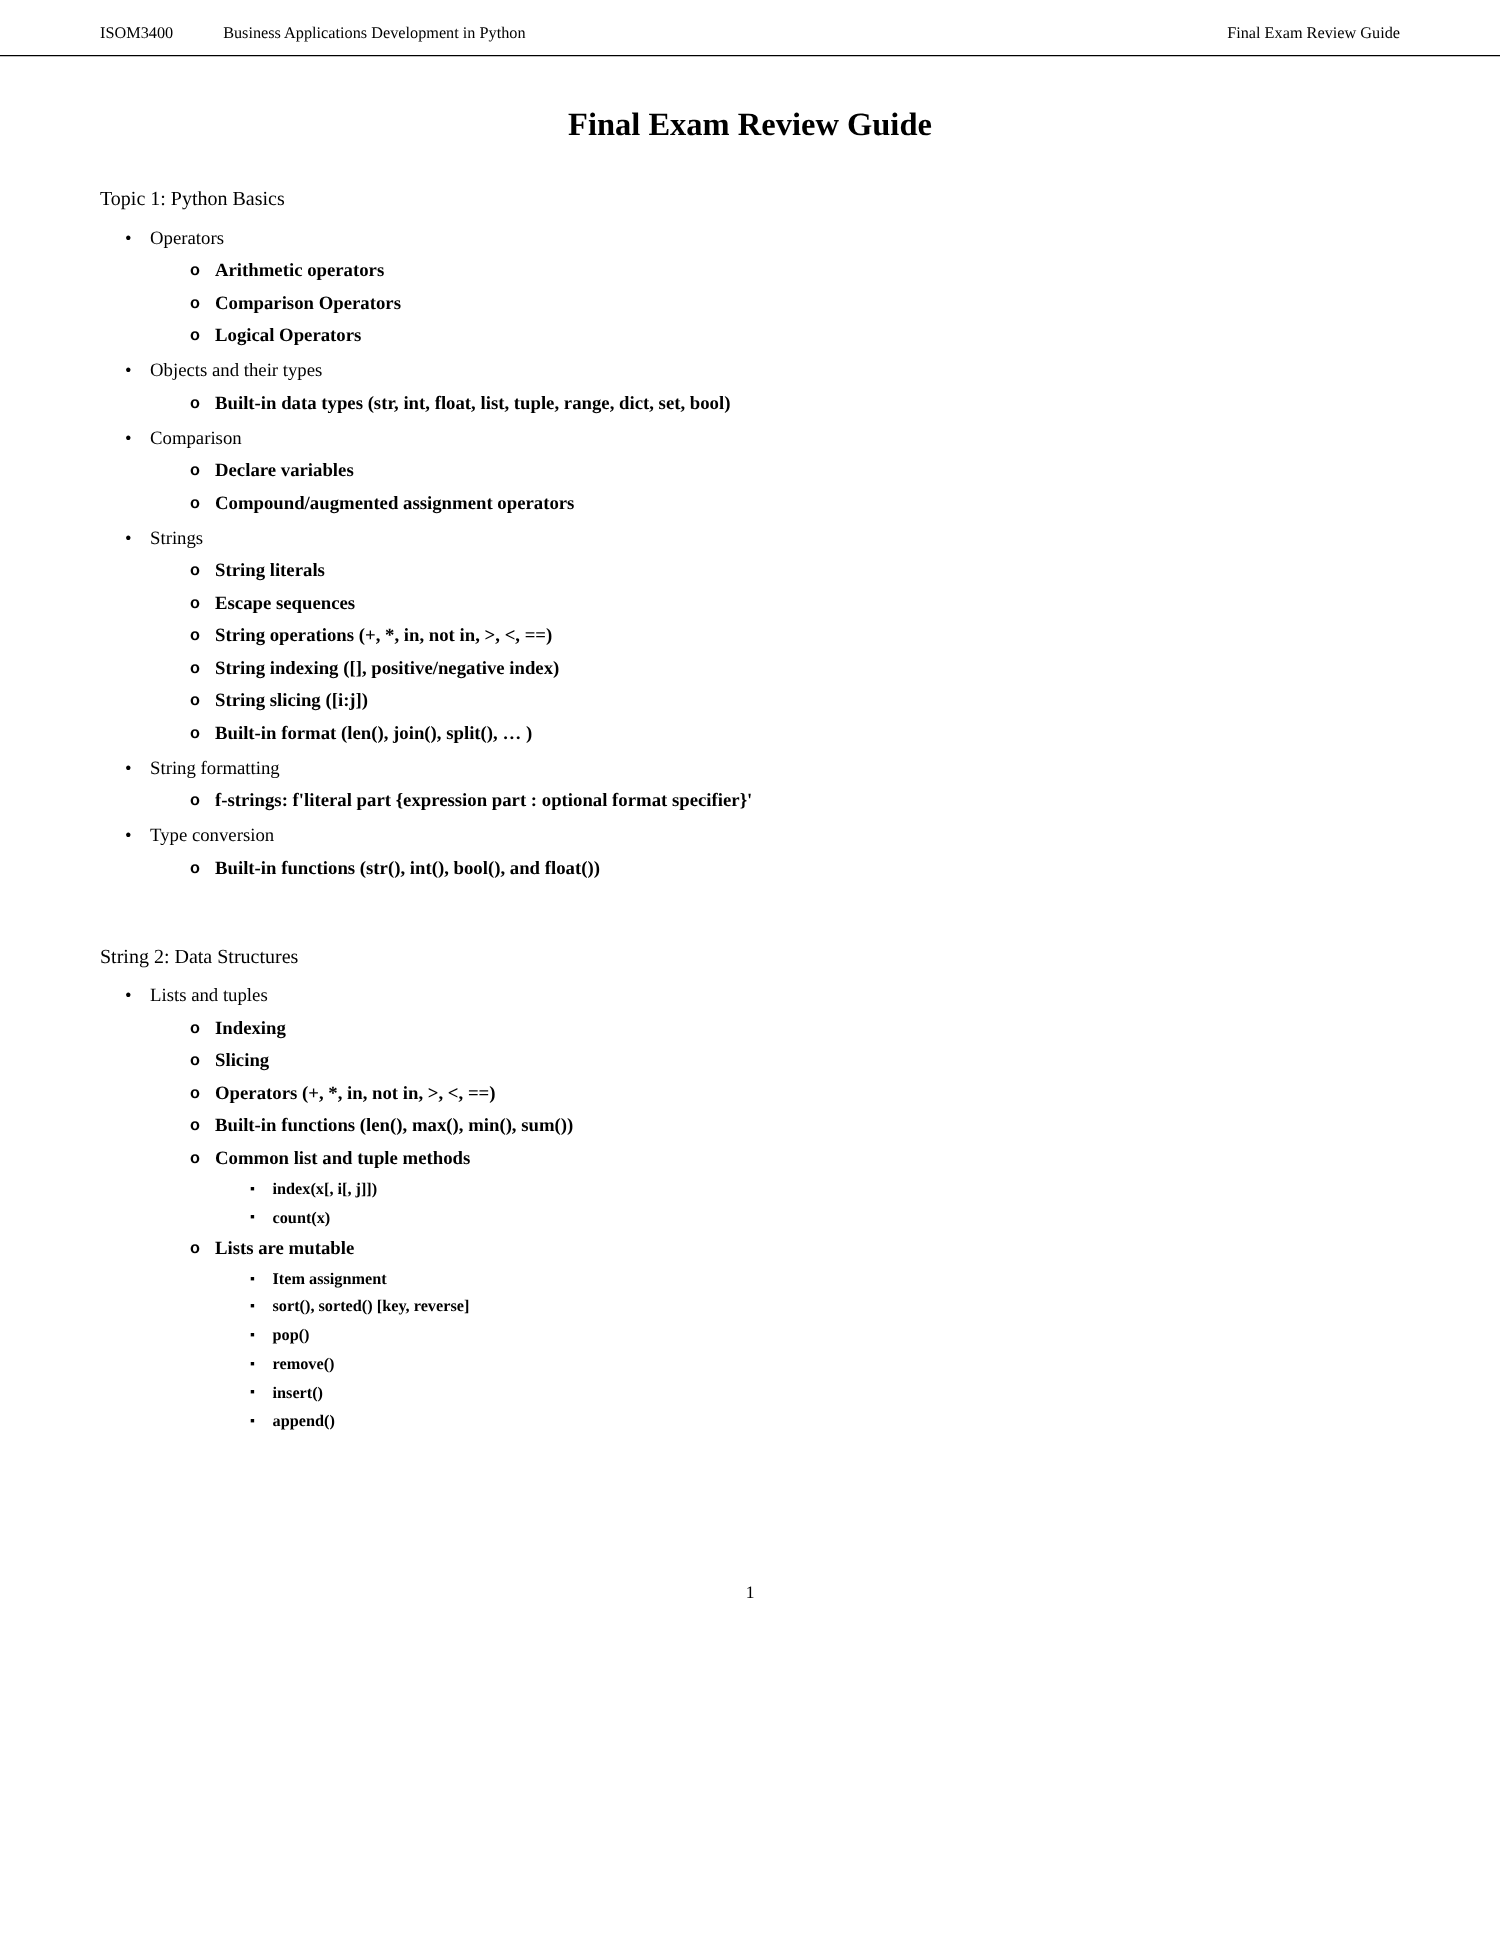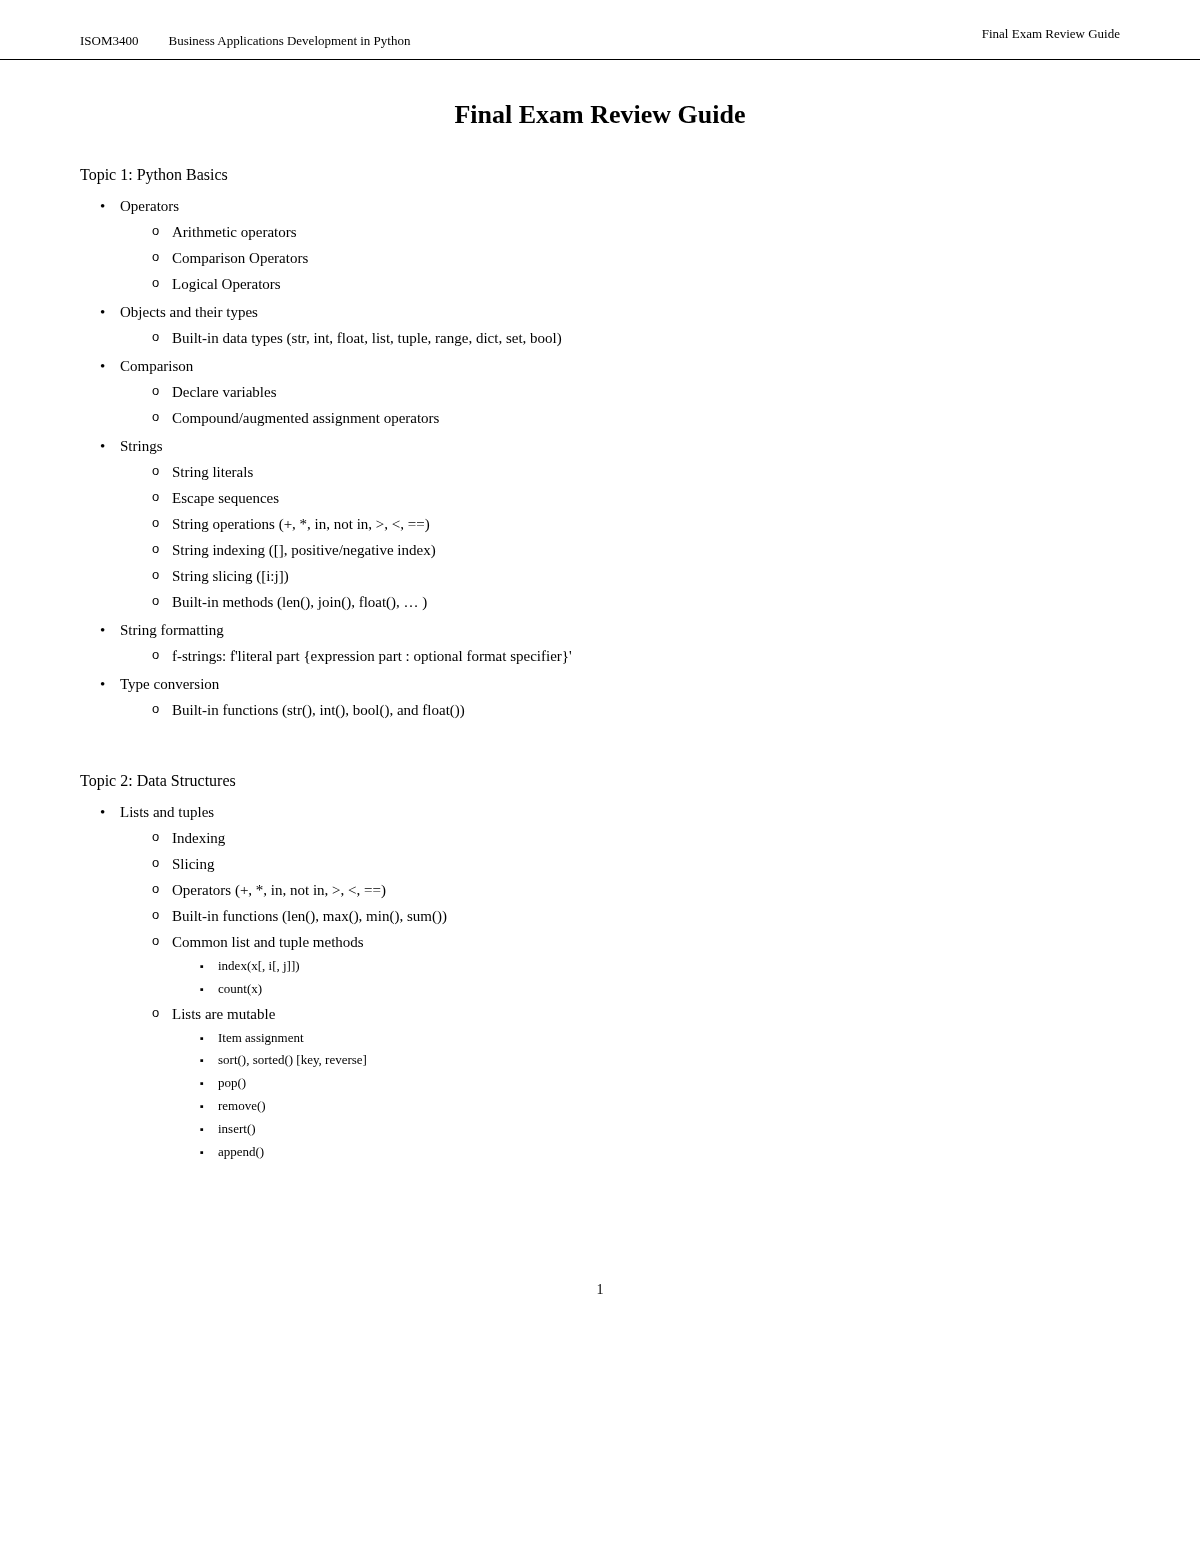--- a/index.html
+++ b/index.html
@@ -29,22 +29,21 @@
       display: flex;
       justify-content: space-between;
       align-items: center;
       padding: 18px 80px 10px 80px;
       border-bottom: 1px solid #000;
       font-size: 13px;
     }
 
     .header-left {
       display: flex;
-      gap: 30px;
-      margin-top: 15px;
+      gap: 40px;
     }
 
     .header-course {
       font-size: 13px;
     }
 
     .header-title-right {
       font-size: 13px;
     }
 
@@ -100,20 +99,21 @@
       margin-top: 2px;
       margin-bottom: 2px;
     }
 
     ul.level2 > li {
       position: relative;
       padding-left: 22px;
       margin-bottom: 2px;
       font-size: 15px;
       line-height: 1.6;
+      font-weight: bold;
     }
 
     ul.level2 > li::before {
       content: 'o';
       position: absolute;
       left: 2px;
       top: 0;
       font-family: Arial, sans-serif;
       font-size: 13px;
       line-height: 1.7;
@@ -203,21 +203,21 @@
         </li>
 
         <li>
           <span>Strings</span>
           <ul class="level2">
             <li><span>String literals</span></li>
             <li><span>Escape sequences</span></li>
             <li><span>String operations (+, *, in, not in, &gt;, &lt;, ==)</span></li>
             <li><span>String indexing ([], positive/negative index)</span></li>
             <li><span>String slicing ([i:j])</span></li>
-            <li><span>Built-in methods (len(), join(), float(), … )</span></li>
+            <li><span>Built-in format (len(), join(), split(), … )</span></li>
           </ul>
         </li>
 
         <li>
           <span>String formatting</span>
           <ul class="level2">
             <li><span>f-strings: f'literal part {expression part : optional format specifier}'</span></li>
           </ul>
         </li>
 
@@ -225,21 +225,21 @@
           <span>Type conversion</span>
           <ul class="level2">
             <li><span>Built-in functions (str(), int(), bool(), and float())</span></li>
           </ul>
         </li>
 
       </ul>
     </div>
 
     <div class="topic-section topic-gap">
-      <div class="topic-heading">Topic 2: Data Structures</div>
+      <div class="topic-heading">String 2: Data Structures</div>
 
       <ul class="level1">
 
         <li>
           <span>Lists and tuples</span>
           <ul class="level2">
             <li><span>Indexing</span></li>
             <li><span>Slicing</span></li>
             <li><span>Operators (+, *, in, not in, &gt;, &lt;, ==)</span></li>
             <li><span>Built-in functions (len(), max(), min(), sum())</span></li>

